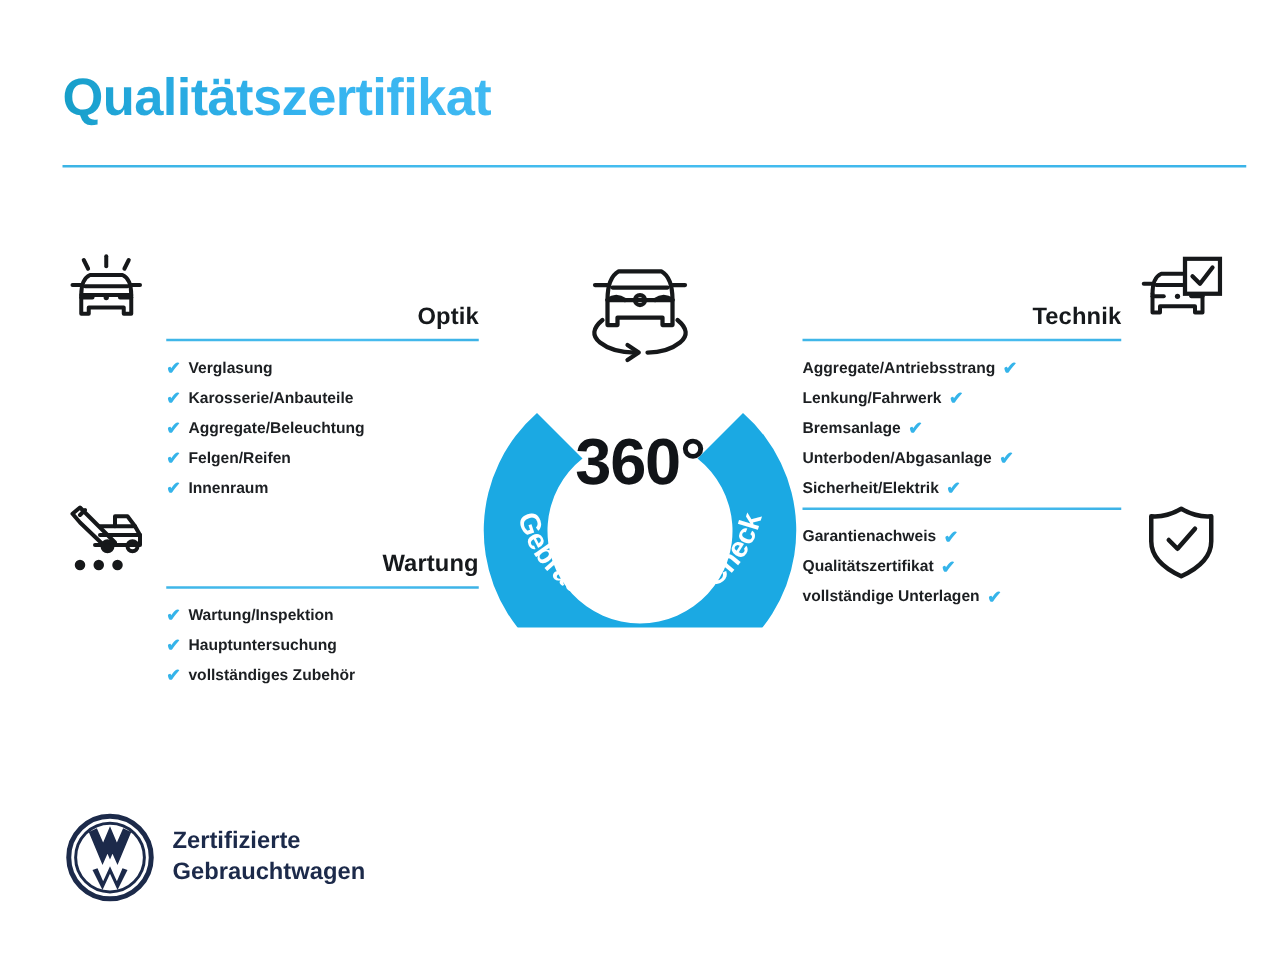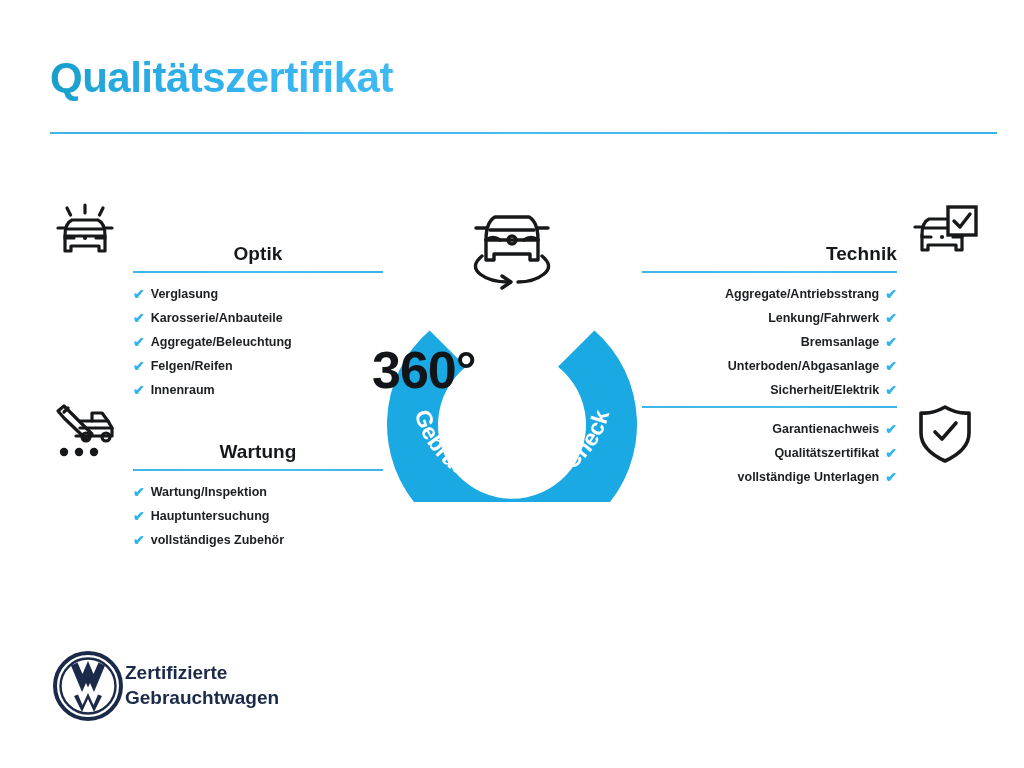--- a/index.html
+++ b/index.html
@@ -64,21 +64,21 @@
     align-items: center;
     justify-content: center;
   }
   .section.left .sec-icon  { left: 0; }
   .section.right .sec-icon { right: 0; }
 
   .sec-body {
     position: absolute;
     top: 0;
   }
-  .section.left  .sec-body { left: 88px; width: 250px; text-align: center; }
+  .section.left  .sec-body { left: 88px; width: 250px; text-align: right; }
   .section.right .sec-body { right: 88px; width: 255px; text-align: right; }
 
   .sec-title {
     font-size: 19px;
     font-weight: bold;
     color: #16191c;
     line-height: 1;
     padding-top: 44px;
     letter-spacing: 0.1px;
   }
@@ -100,21 +100,21 @@
     color: #1c1f22;
     font-weight: 600;
     line-height: 1.0;
     margin-bottom: 10px;
     white-space: nowrap;
     display: flex;
     align-items: center;
     gap: 6px;
   }
   .section.left  .sec-list li { justify-content: flex-start; }
-  .section.right .sec-list li { justify-content: flex-end; }
+  .section.right .sec-list li { }
 
   .tick {
     color: #35b4ea;
     font-size: 14px;
     line-height: 1;
     font-weight: bold;
     flex: 0 0 auto;
   }
 
   
@@ -128,41 +128,42 @@
   #badge-ring-svg {
     position: absolute;
     left: 0;
     top: 0;
   }
   #badge-value {
     position: absolute;
     left: 0;
     right: 0;
     top: 148px;
+    text-align: center;
     font-size: 52px;
     font-weight: bold;
     color: #111418;
     letter-spacing: -1px;
   }
   #badge-car-icon {
     position: absolute;
     left: 88px;
     top: 8px;
     width: 104px;
     height: 96px;
   }
 
   
   #footer-logo {
     position: absolute;
     left: 52px;
     top: 650px;
     display: flex;
     align-items: center;
-    gap: 1px;
+    gap: 14px;
   }
   #vw-logo-mark { width: 72px; height: 72px; }
   #footer-logo-text {
     font-size: 19px;
     font-weight: bold;
     color: #1c2a4a;
     line-height: 1.3;
     white-space: pre-line;
   }
 </style>

